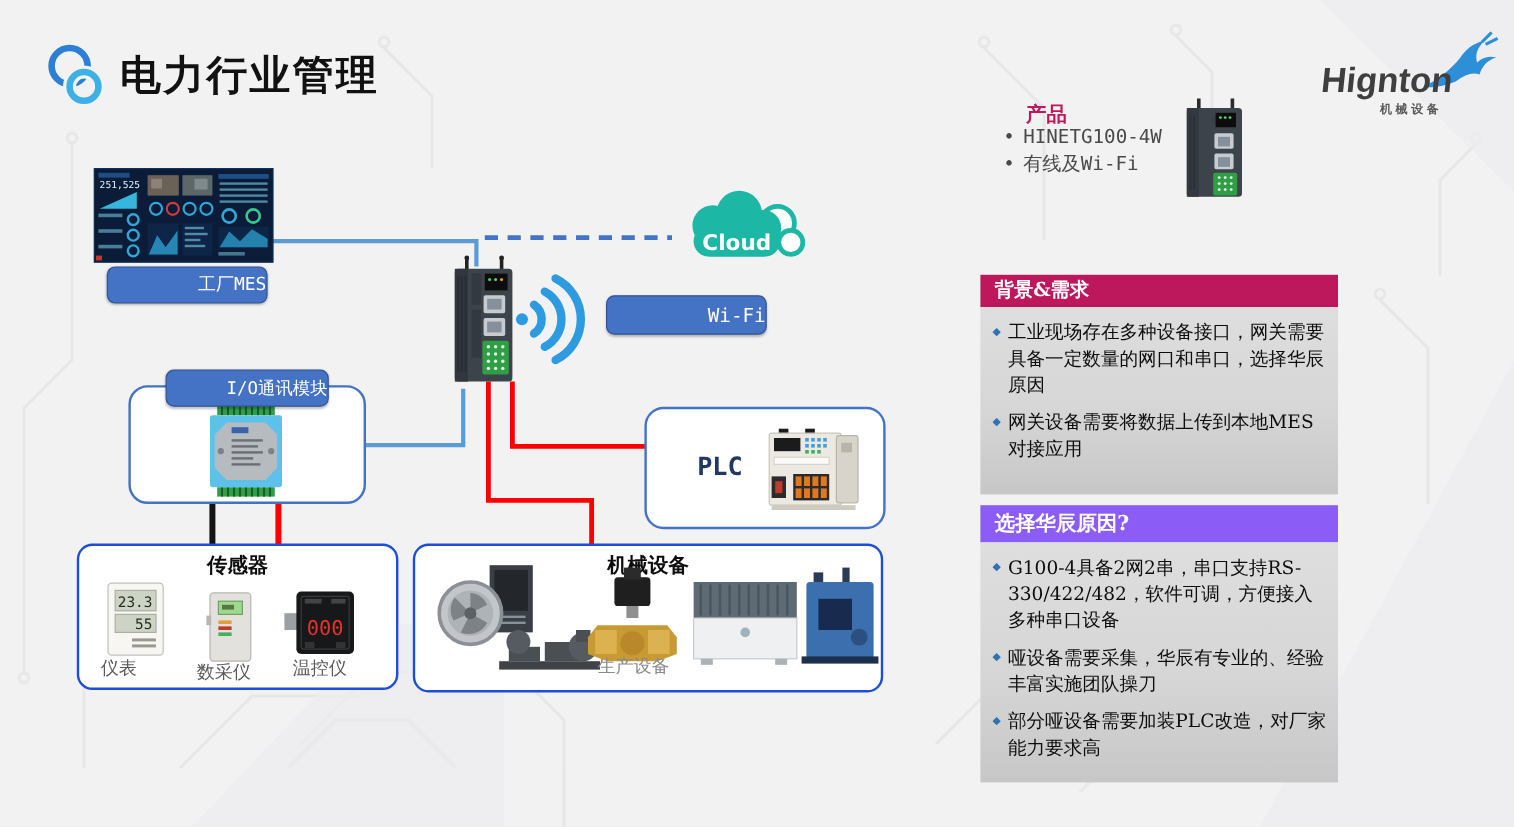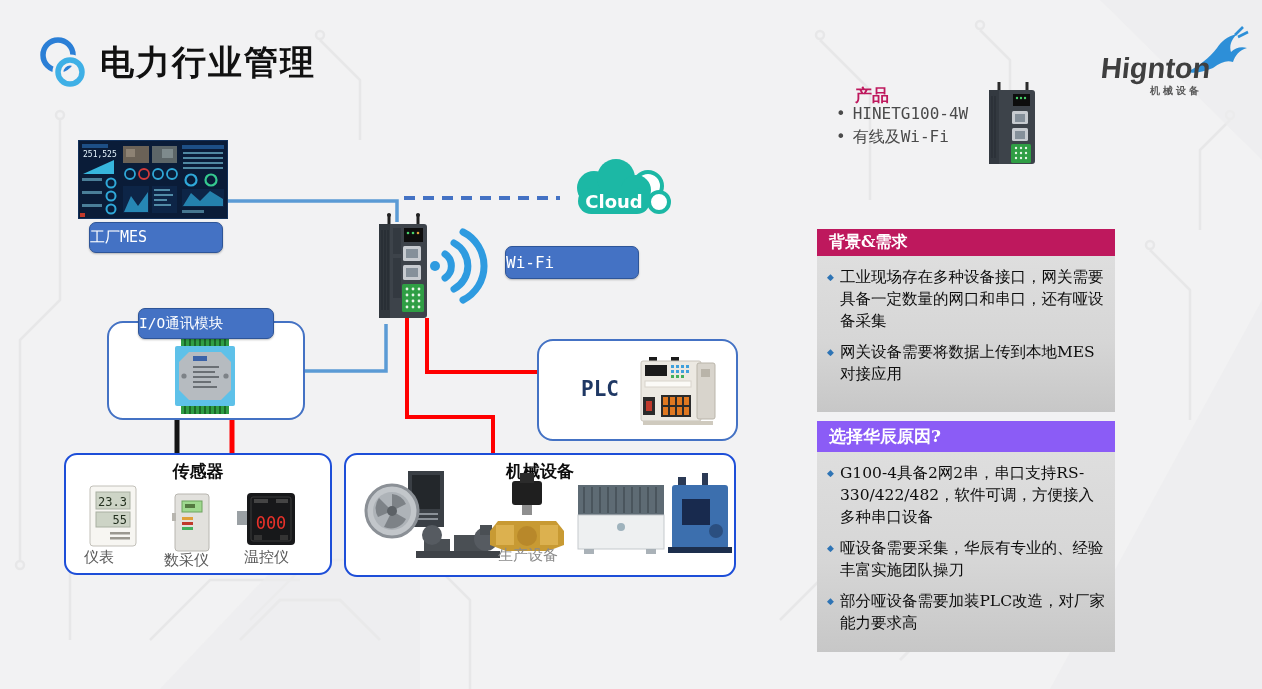--- a/index.html
+++ b/index.html
@@ -2,21 +2,21 @@
 <html><head>
 <meta charset="utf-8">
 <style>
   html,body{margin:0;padding:0;background:#e8e8e8;}
   #canvas{position:relative;width:1262px;height:689px;background:#f2f2f3;overflow:hidden;
           font-family:"DejaVu Serif","Liberation Serif",serif;color:#111;padding-left:15px;}
   .abs{position:absolute;}
   .mono{font-family:"DejaVu Sans Mono","Liberation Mono",monospace;}
   .sans{font-family:"Liberation Sans","DejaVu Sans",sans-serif;}
   .blue-btn{background:#4472C4;border:1.6px solid #2E5598;border-radius:7px;color:#fff;
-            display:flex;align-items:center;justify-content:flex-start;
+            display:flex;align-items:center;justify-content:flex-end;
             font-family:"DejaVu Sans Mono","Liberation Mono",monospace;
             box-shadow:0 1px 2px rgba(0,0,0,.25);}
   .dev-box{background:#fff;border-radius:16px;}
   .io-border{border:2px solid #4472C4;}
   .navy-border{border:2px solid #1d4ed8;border-radius:13px;}
   .box-title{position:absolute;top:5px;width:100%;text-align:center;font-weight:bold;font-size:17px;color:#0d0d0d;}
   .dev-label{position:absolute;font-size:15px;color:#595959;}
   .panel{position:absolute;width:298px;}
   .panel-head{color:#fff;font-weight:bold;display:flex;align-items:center;padding-left:12px;
               font-family:"DejaVu Serif","Liberation Serif",serif;}
@@ -400,21 +400,21 @@
     </svg>
     <div class="dev-label" style="left:152px;top:91px;color:#8a8a8a;">生产设备</div>
   </div>
 
   <div class="panel" style="left:817px;top:229px;">
     <div class="panel-head" style="height:27px;background:#be185d;font-size:16px;">
       <span>背景&amp;需求</span>
     </div>
     <div class="panel-body" style="height:156px;">
       <div class="bullet">
-          <span>工业现场存在多种设备接口，网关需要具备一定数量的网口和串口，还有哑设备采集</span>
+          <span>工业现场存在多种设备接口，网关需要具备一定数量的网口和串口，选择华辰原因</span>
         </div>
       <div class="bullet">
           <span>网关设备需要将数据上传到本地MES对接应用</span>
         </div>
     </div>
   </div>
 
   <div class="panel" style="left:817px;top:421px;">
     <div class="panel-head" style="height:31px;background:#8b5cf6;font-size:17px;">
       <span>选择华辰原因?</span>

